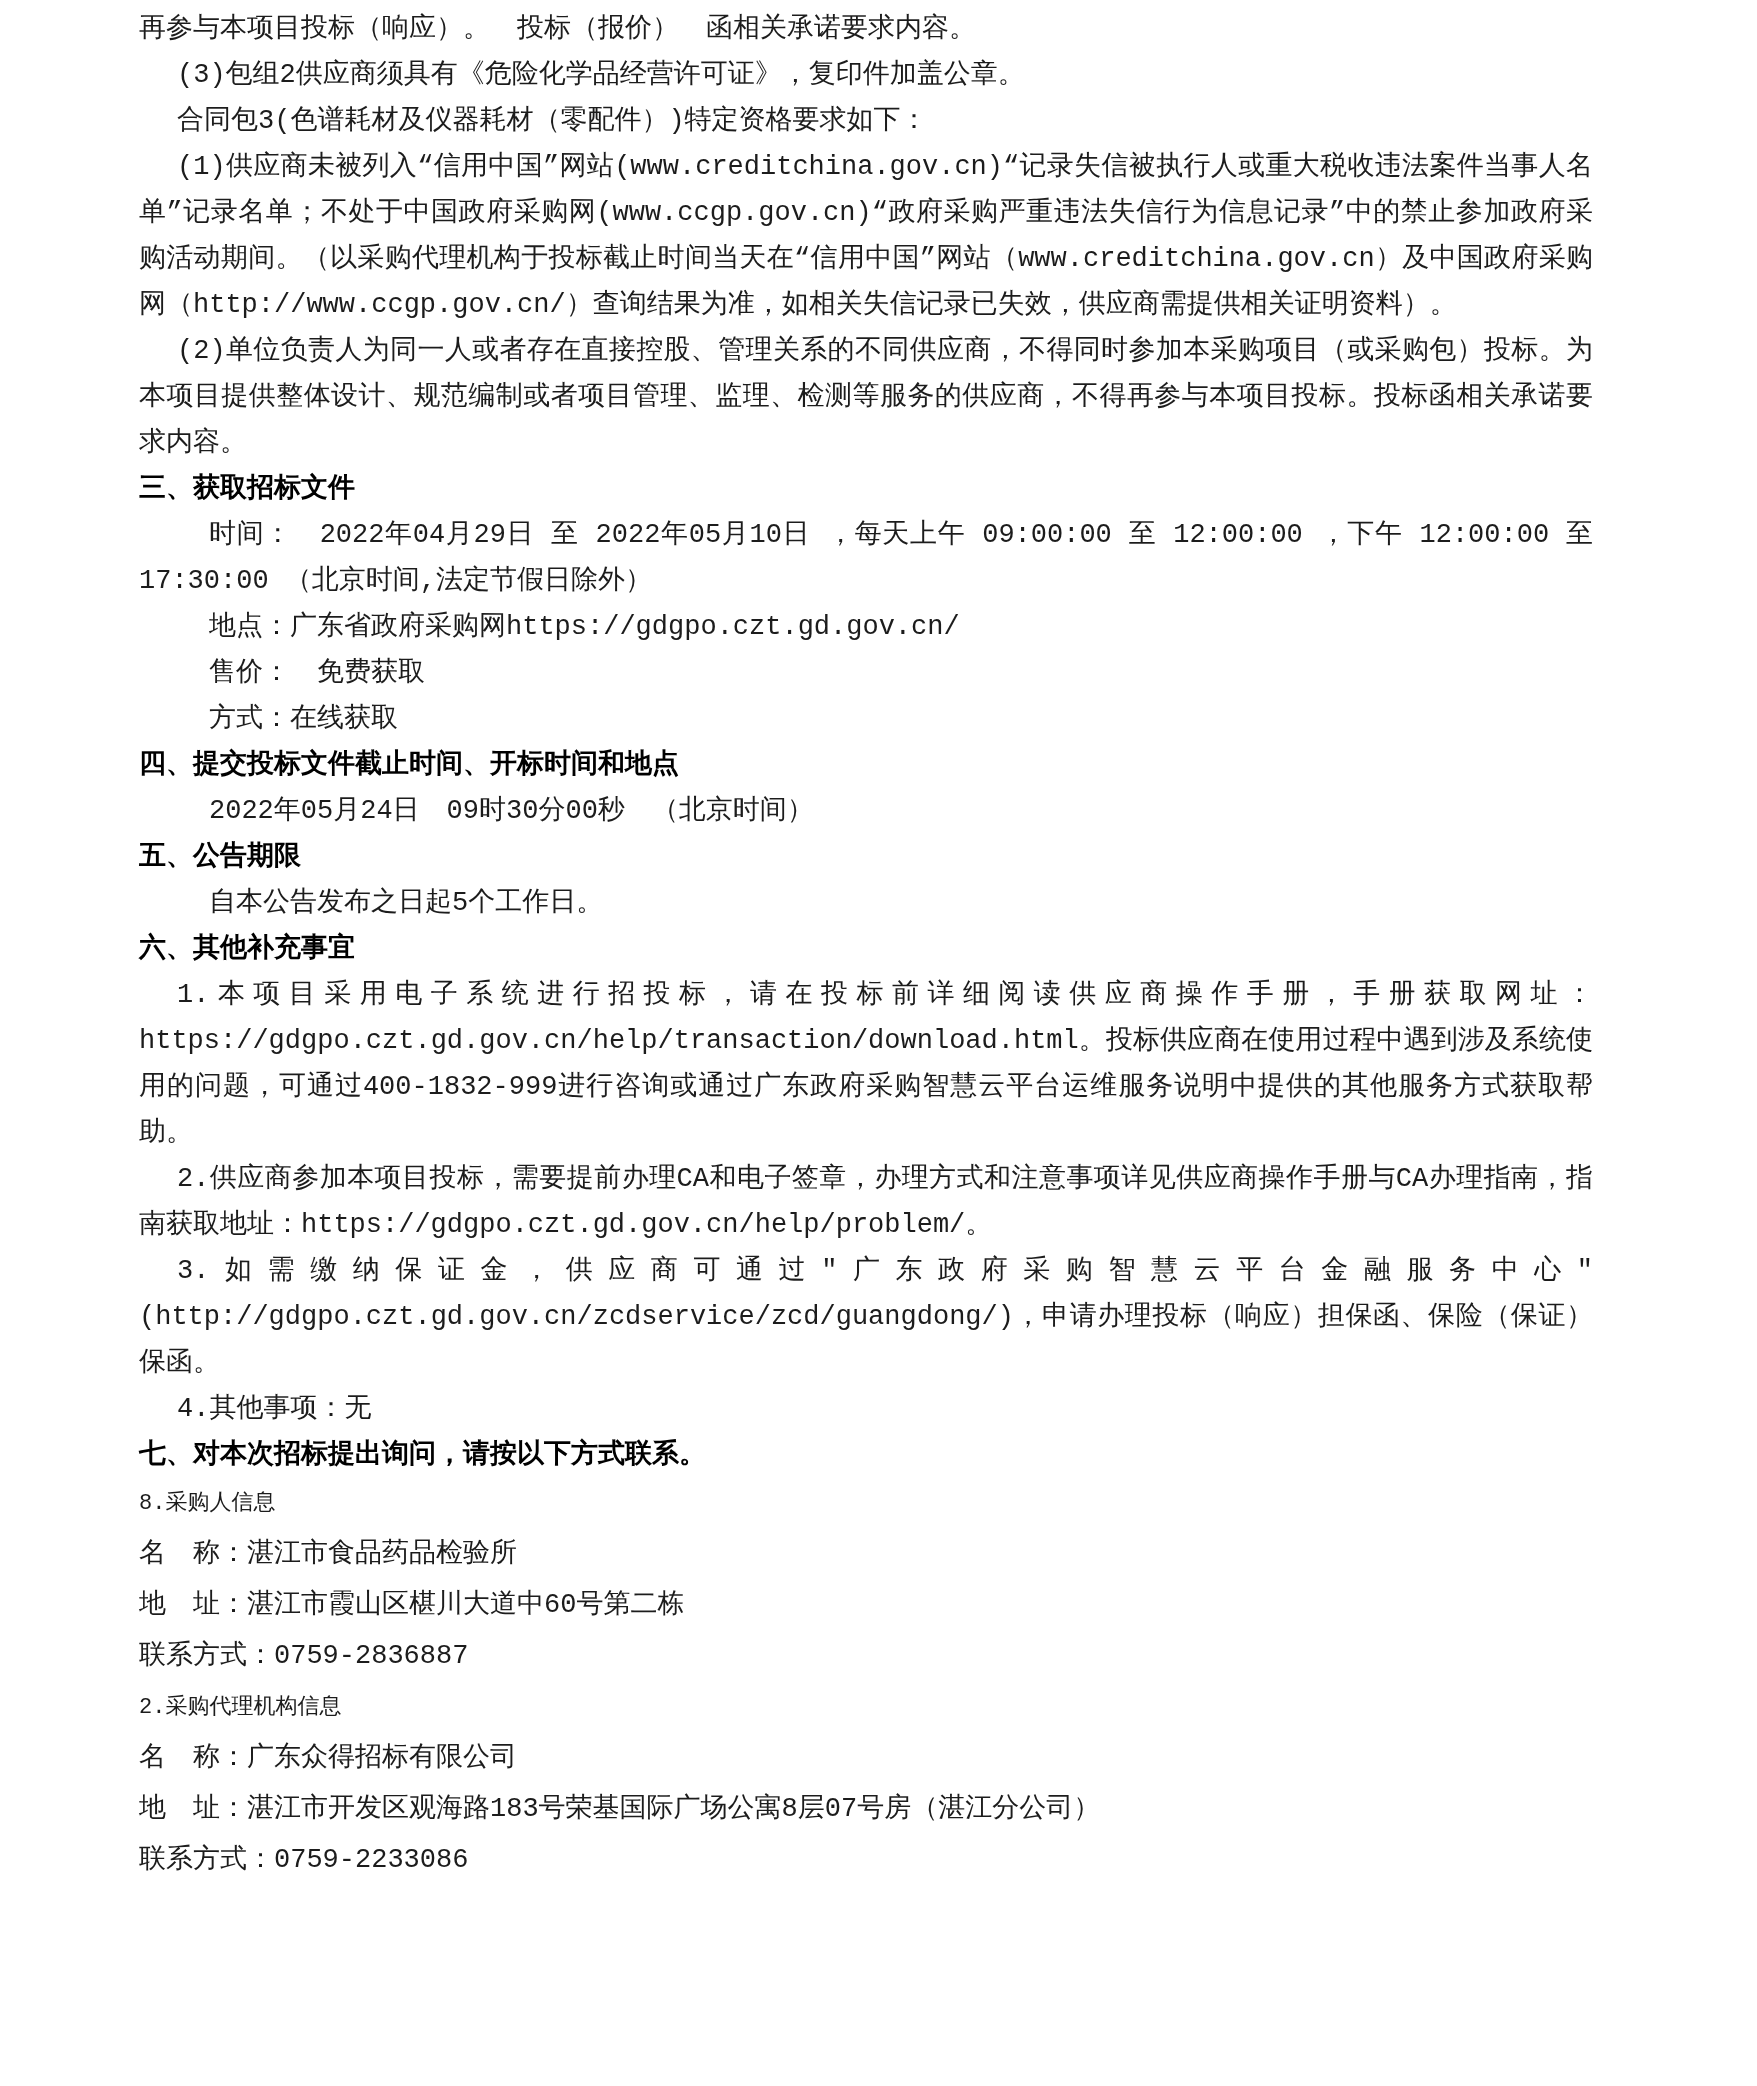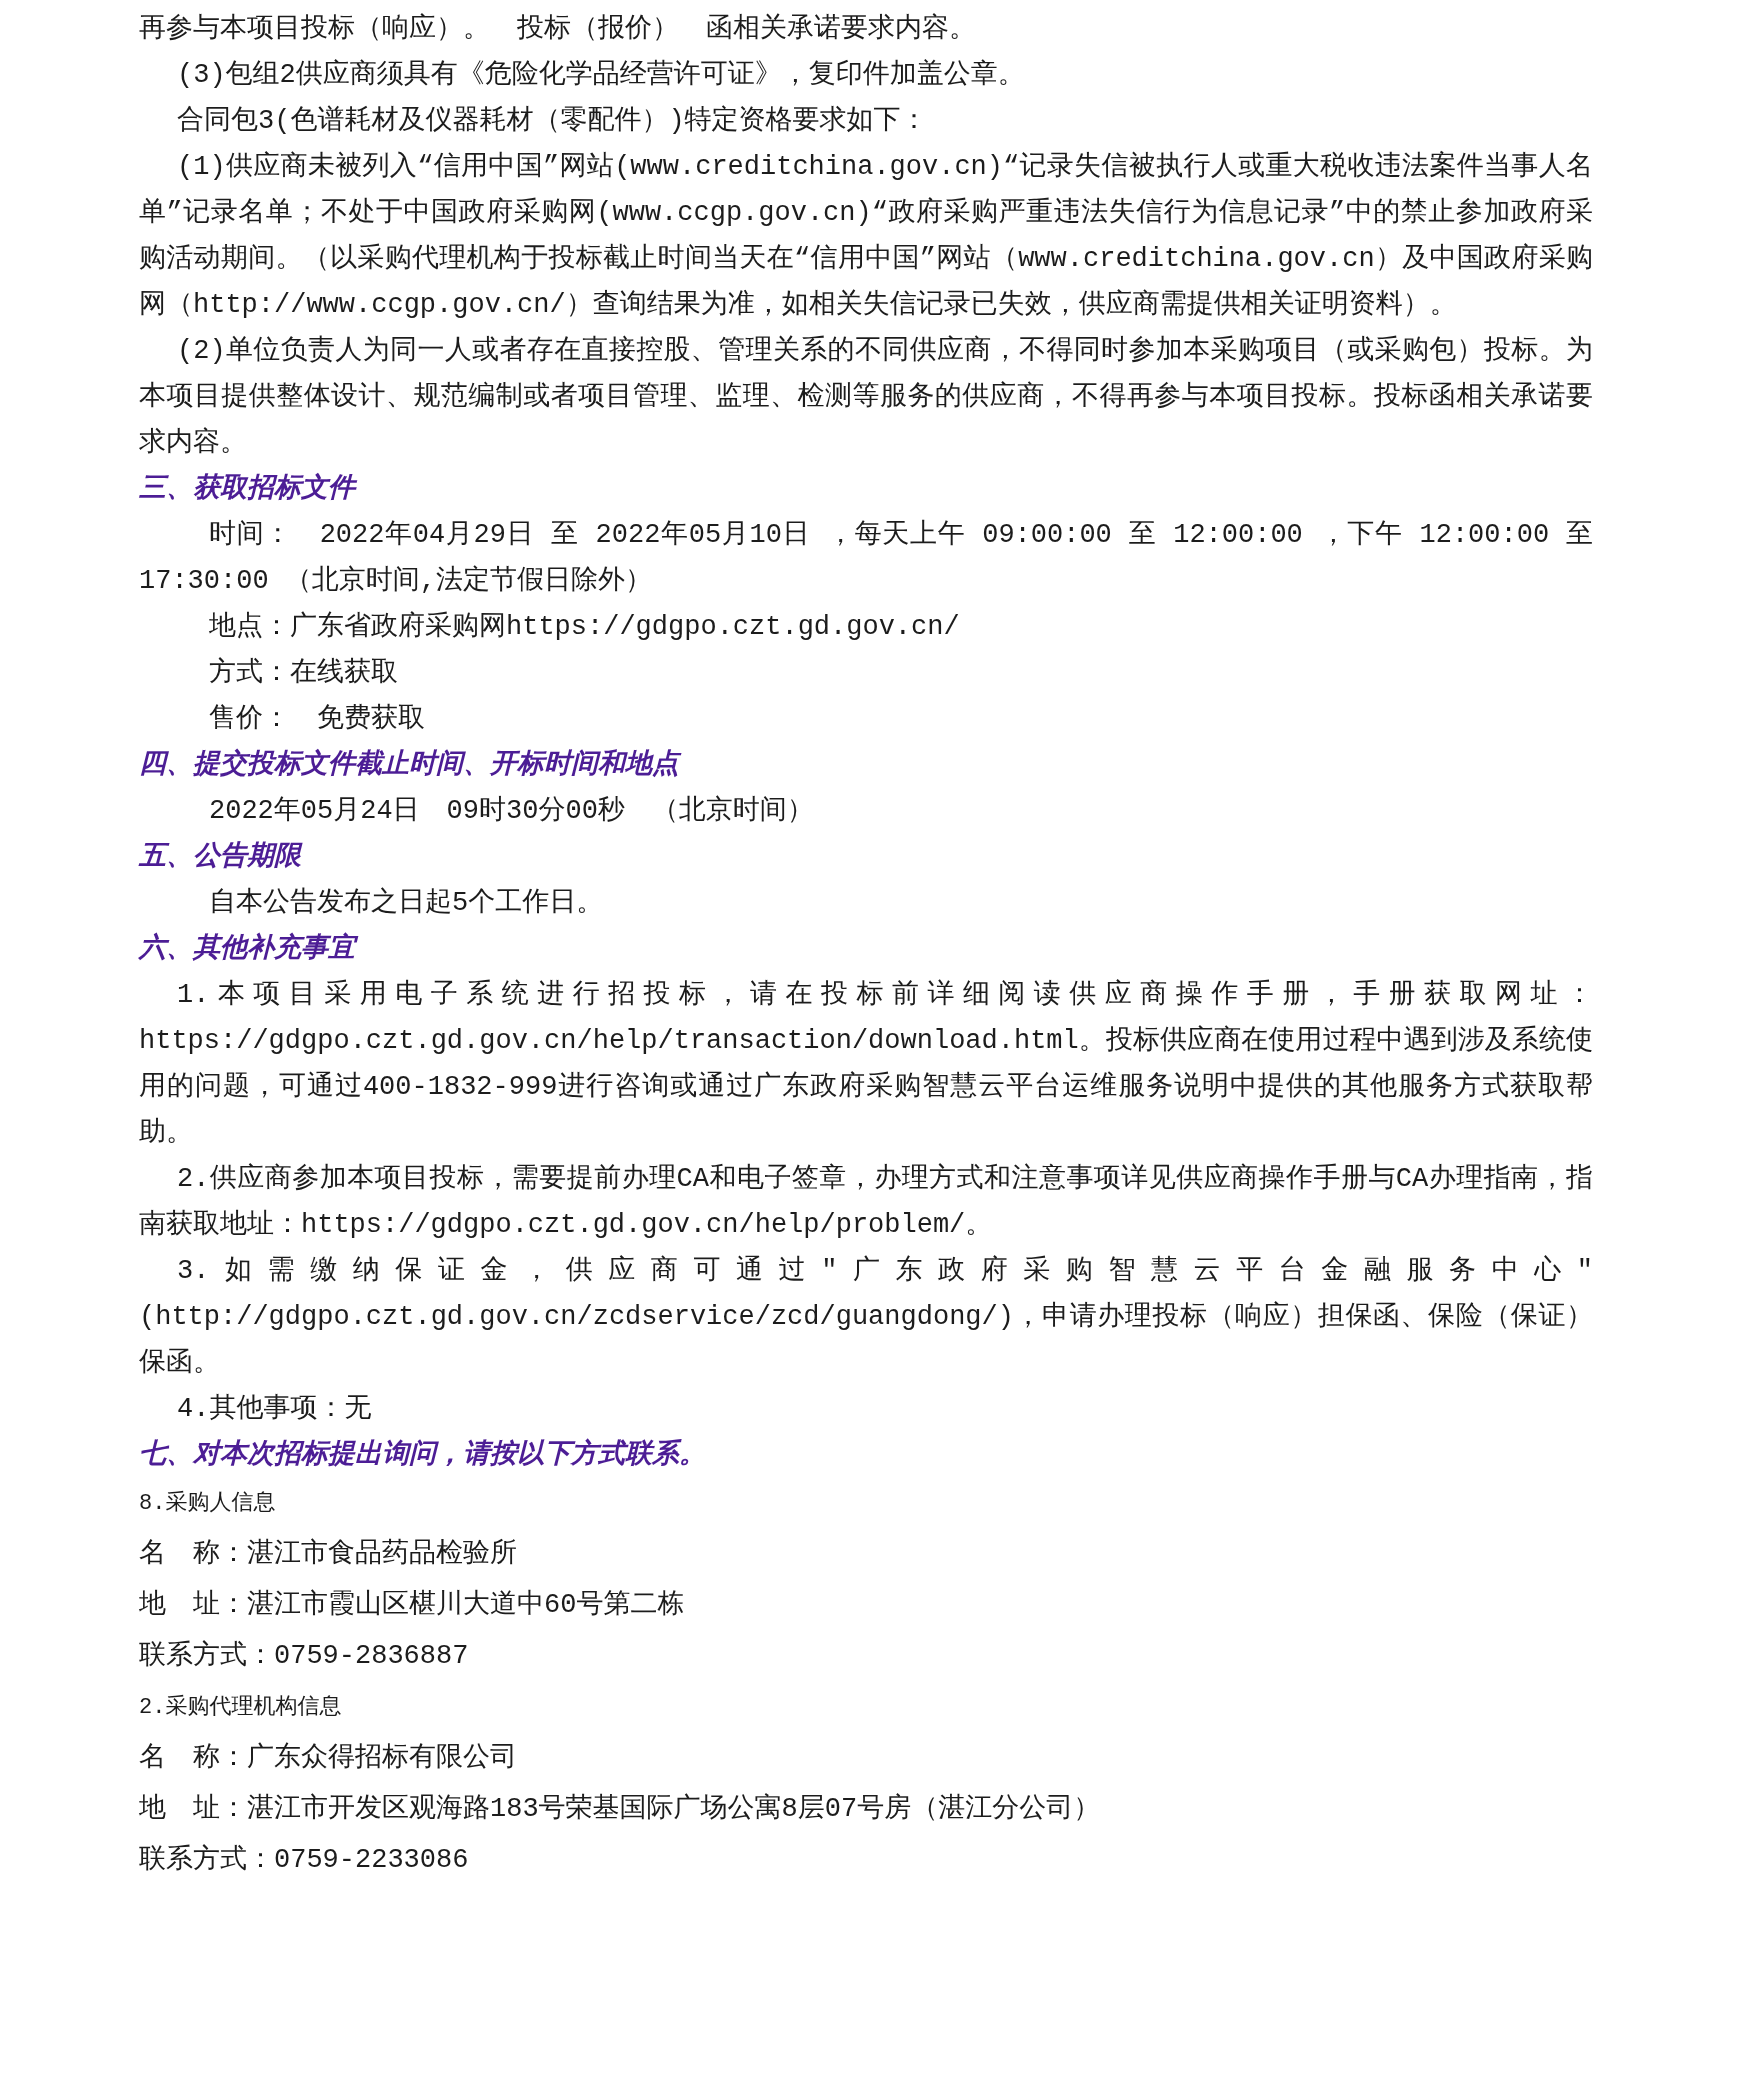--- a/index.html
+++ b/index.html
@@ -20,22 +20,21 @@
     font-size: 27px;
     line-height: 46px;
     text-align: justify;
   }
   .h2 {
     margin: 30px 0 9.6px 0;
     font-size: 30px;
     line-height: 46px;
     font-weight: 700;
     text-align: left;
-    color: #4c1d95;
-    font-style: italic;
+    color: #000000;
   }
   .h2:first-of-type { }
   .cont-p { margin-left: 32px; text-indent: 0; }
   .body-p { margin-left: 32px; text-indent: 38px; }
   .info-p { margin-left: 0; text-indent: 70px; }
   .sub-title {
     margin-left: 67px;
     font-size: 22px !important;
     line-height: 51px !important;
     text-align: left !important;
@@ -53,22 +52,22 @@
 
   <p class="cont-p">再参与本项目投标（响应）。　投标（报价）　函相关承诺要求内容。</p>
   <p class="body-p">(3)包组2供应商须具有《危险化学品经营许可证》，复印件加盖公章。</p>
   <p class="body-p">合同包3(色谱耗材及仪器耗材（零配件）)特定资格要求如下：</p>
   <p class="body-p">(1)供应商未被列入“信用中国”网站(www.creditchina.gov.cn)“记录失信被执行人或重大税收违法案件当事人名单”记录名单；不处于中国政府采购网(www.ccgp.gov.cn)“政府采购严重违法失信行为信息记录”中的禁止参加政府采购活动期间。（以采购代理机构于投标截止时间当天在“信用中国”网站（www.creditchina.gov.cn）及中国政府采购网（http://www.ccgp.gov.cn/）查询结果为准，如相关失信记录已失效，供应商需提供相关证明资料）。</p>
   <p class="body-p">(2)单位负责人为同一人或者存在直接控股、管理关系的不同供应商，不得同时参加本采购项目（或采购包）投标。为本项目提供整体设计、规范编制或者项目管理、监理、检测等服务的供应商，不得再参与本项目投标。投标函相关承诺要求内容。</p>
 
   <p class="h2">三、获取招标文件</p>
   <p class="info-p">时间：　2022年04月29日 至 2022年05月10日 ，每天上午 09:00:00 至 12:00:00 ，下午 12:00:00 至 17:30:00 （北京时间,法定节假日除外）</p>
   <p class="info-p">地点：广东省政府采购网https://gdgpo.czt.gd.gov.cn/</p>
+  <p class="info-p">售价：　免费获取</p>
   <p class="info-p">方式：在线获取</p>
-  <p class="info-p">售价：　免费获取</p>
 
   <p class="h2">四、提交投标文件截止时间、开标时间和地点</p>
   <p class="info-p">2022年05月24日　09时30分00秒　（北京时间）</p>
 
   <p class="h2">五、公告期限</p>
   <p class="info-p">自本公告发布之日起5个工作日。</p>
 
   <p class="h2">六、其他补充事宜</p>
   <p class="body-p">1.本项目采用电子系统进行招投标，请在投标前详细阅读供应商操作手册，手册获取网址：https://gdgpo.czt.gd.gov.cn/help/transaction/download.html。投标供应商在使用过程中遇到涉及系统使用的问题，可通过400-1832-999进行咨询或通过广东政府采购智慧云平台运维服务说明中提供的其他服务方式获取帮助。</p>
   <p class="body-p">2.供应商参加本项目投标，需要提前办理CA和电子签章，办理方式和注意事项详见供应商操作手册与CA办理指南，指南获取地址：https://gdgpo.czt.gd.gov.cn/help/problem/。</p>

